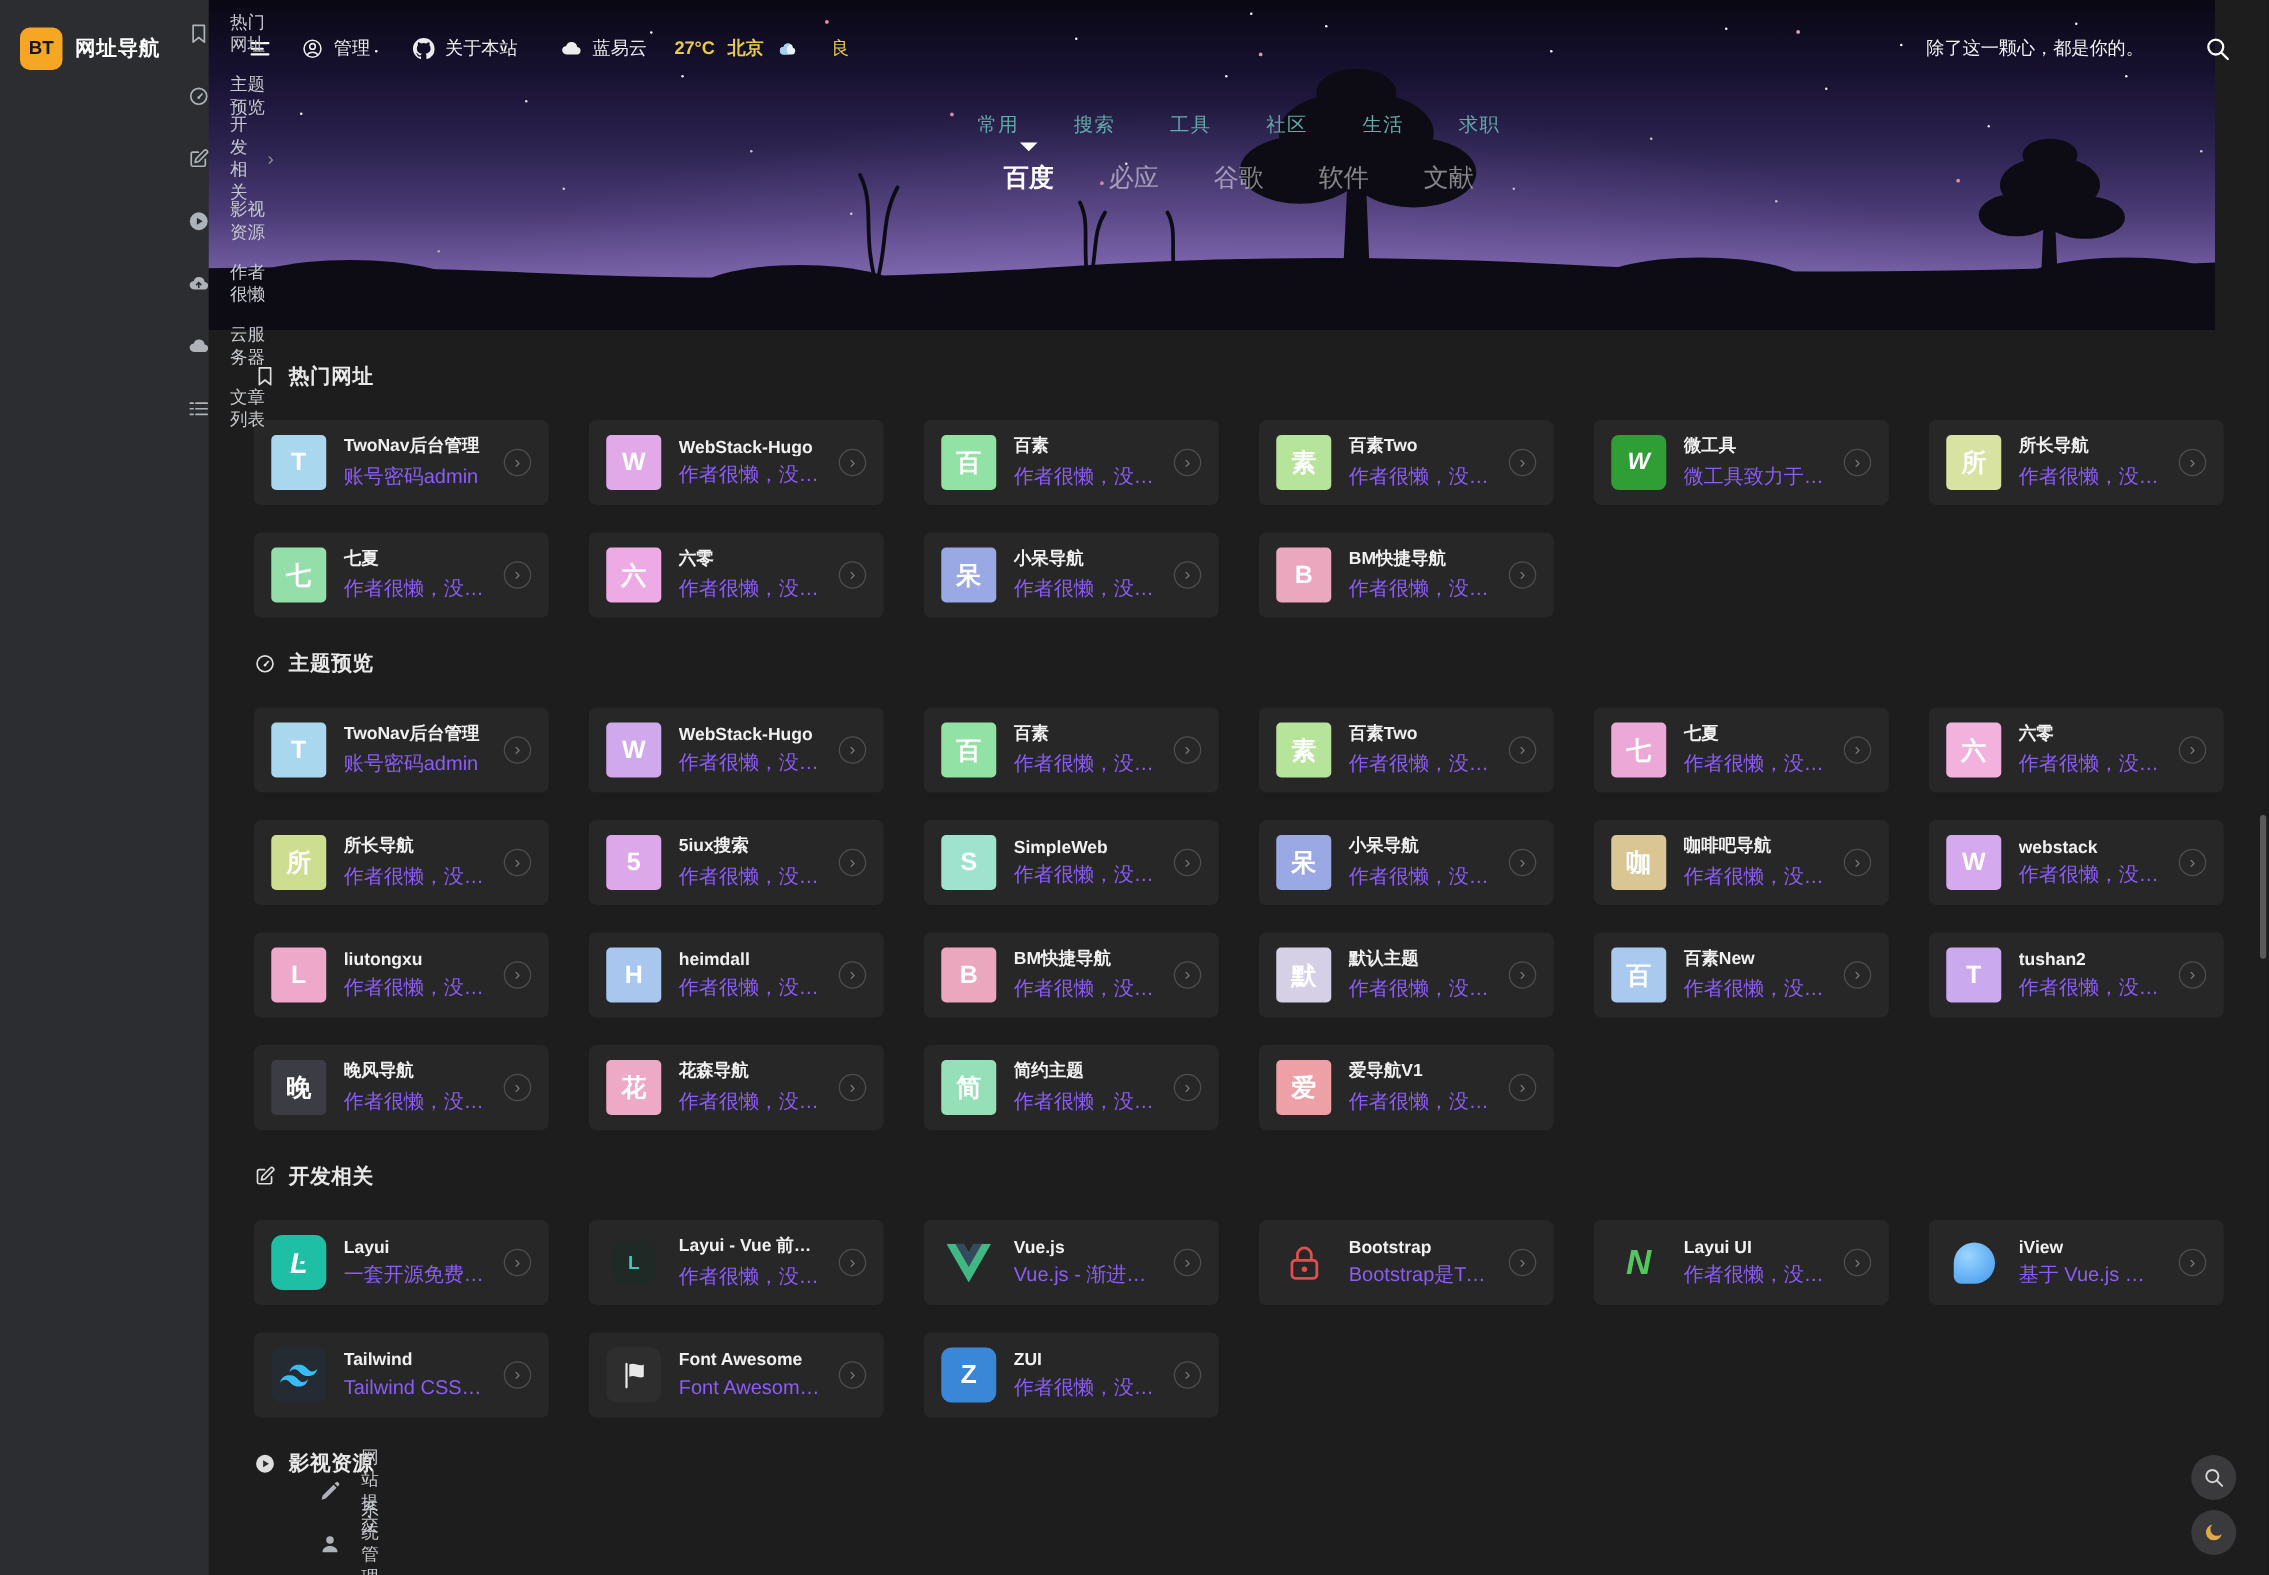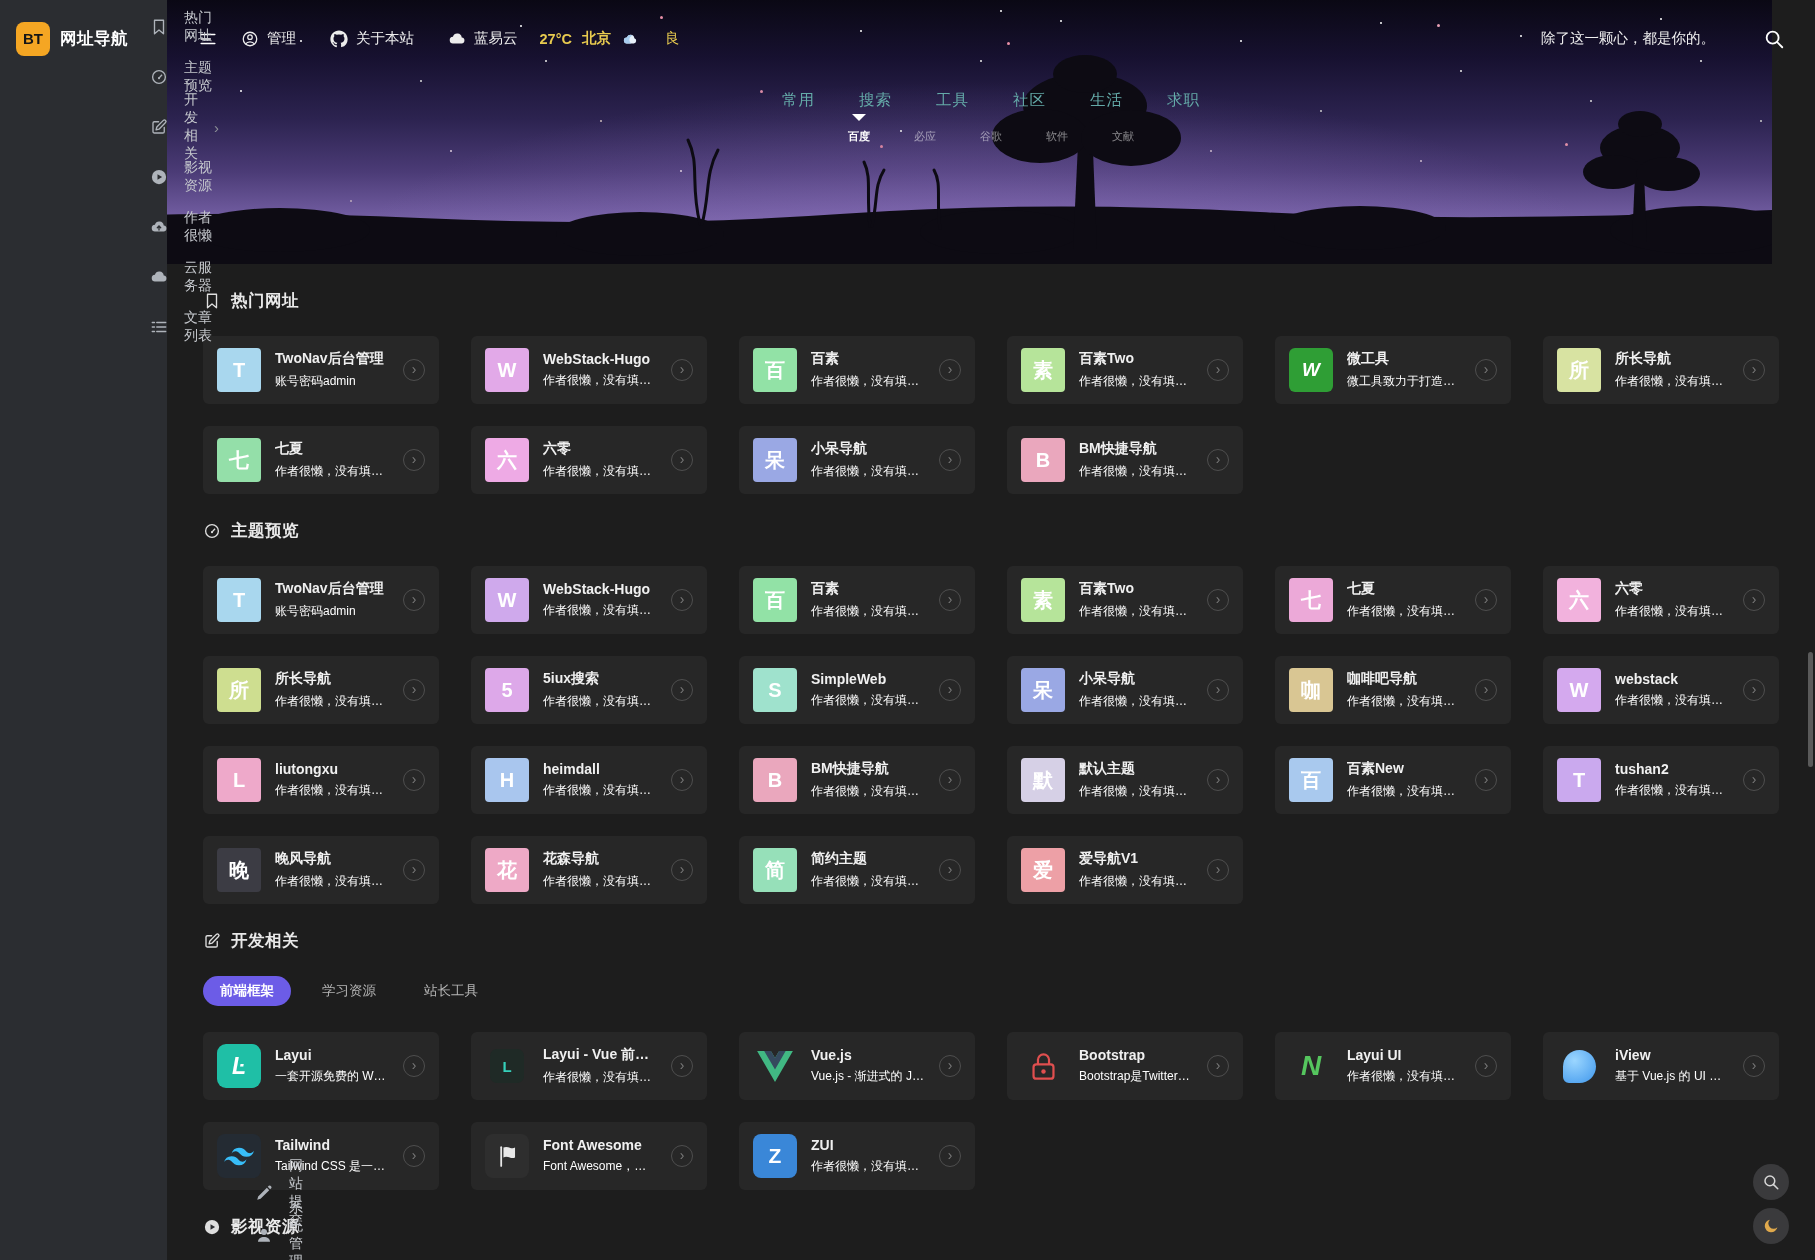--- a/index.html
+++ b/index.html
@@ -30,21 +30,21 @@
     1035px 242px #e790a8,760px 90px #d98aa5,1565px 143px #e08fa8;}
   .silhouette{position:absolute;left:0;bottom:0;width:1815px;height:220px}
   .hero-inner{position:absolute;left:167px;top:0;width:1648px;display:flex;flex-direction:column;align-items:center;padding-top:90px}
   .hero-tabs{display:flex;gap:44px}
   .hero-tab{color:#64aaa8;font-size:15.5px;letter-spacing:1px;cursor:pointer}
   .search-wrap{position:relative;margin-top:16px;width:795px;height:43px;background:rgba(31,31,35,.93);border-radius:7px}
   .search-wrap input{position:absolute;inset:0;background:transparent;border:none;outline:none;color:#ccc;font-size:15px;padding:0 50px 0 20px;font-family:inherit}
   .search-wrap input::placeholder{color:#9b9b9b}
   .search-ic{position:absolute;right:15px;top:11px;width:20px;height:20px;color:#8b8b8b;cursor:pointer}
   .engines{display:flex;gap:44px;margin-top:18px}
-  .engine{position:relative;color:rgba(255,255,255,.5);font-size:11px;cursor:pointer}
+  .engine{position:relative;color:rgba(255,255,255,.5);font-size:20px;cursor:pointer}
   .engine.active{color:#fff;font-weight:700}
   .eng-caret{position:absolute;top:-15px;left:50%;transform:translateX(-50%);width:0;height:0;border:7px solid transparent;border-top-color:#fff}
 
   
   .topbar{position:absolute;left:167px;top:0;right:0;height:77px;display:flex;align-items:center;padding:0 30px;gap:22px;color:#ececec;z-index:15}
   .burger{width:22px;height:18px;color:#fff;cursor:pointer}
   .top-nav{display:flex;gap:34px}
   .top-item{display:inline-flex;align-items:center;gap:8px;font-size:14.5px;cursor:pointer;color:#ececec}
   .top-item .icon{color:#ececec}
   .weather{display:flex;align-items:center;gap:10px;font-size:14.5px}
@@ -68,21 +68,21 @@
   
   .main{position:absolute;top:264px;left:167px;right:0;bottom:0;padding:0 36px;overflow:hidden}
   .sec-head{display:flex;align-items:center;gap:10px;margin:26px 0 24px;color:#e9e9e9}
   .sec-head .icon{color:#dedede}
   .sec-head h2{margin:0;font-size:16.5px;font-weight:700;letter-spacing:.5px}
   .cards{display:grid;grid-template-columns:repeat(6,1fr);gap:22px 32px}
   .card{height:68px;background:#272727;border-radius:6px;display:flex;align-items:center;gap:14px;padding:0 14px;cursor:pointer;min-width:0}
   .card-icon{width:44px;height:44px;border-radius:4px;flex:none;display:flex;align-items:center;justify-content:center;font-size:20px;font-weight:700;color:#fff}
   .card-body{flex:1;min-width:0}
   .card-title{font-size:14px;font-weight:700;color:#f0f0f0;white-space:nowrap;overflow:hidden;text-overflow:ellipsis}
-  .card-desc{font-size:12px;color:#ffffff;margin-top:5px;white-space:nowrap;overflow:hidden;text-overflow:ellipsis}
+  .card-desc{font-size:16px;color:#8b5cf6;margin-top:5px;white-space:nowrap;overflow:hidden;text-overflow:ellipsis}
   .card-arrow{width:20px;height:20px;border:1px solid #4e4e4e;border-radius:50%;color:#7a7a7a;font-size:14px;line-height:18px;text-align:center;flex:none}
   .dev-tabs{display:flex;align-items:center;gap:14px;margin:18px 0 26px}
   .pill{padding:6px 17px;border-radius:16px;font-size:13.5px;color:#b5b5b5;cursor:pointer}
   .pill.active{background:#6c5ce7;color:#fff;font-weight:700}
 
   
   .fab{position:absolute;right:26px;width:36px;height:36px;border-radius:50%;background:#3a3a3c;display:flex;align-items:center;justify-content:center;z-index:30;cursor:pointer}
   .fab .icon{width:18px;height:18px;color:#d6d6d6}
   .fab-search{bottom:60px}
   .fab-moon{bottom:16px}
@@ -576,25 +576,20 @@
   <section>
     <div class="sec-head">
       <span class="icon" id="dev-ic">
           <svg viewBox="0 0 24 24" fill="none" stroke="currentColor" stroke-width="1.8" stroke-linecap="round" stroke-linejoin="round">
             <path d="M11.5 5H5.8A1.8 1.8 0 0 0 4 6.8v11.4A1.8 1.8 0 0 0 5.8 20h11.4a1.8 1.8 0 0 0 1.8-1.8v-5.7"></path>
             <path d="M17.8 3.2a2 2 0 0 1 2.9 2.9L12 14.9l-3.9 1 1-3.9z"></path>
           </svg>
         </span>
       <h2>开发相关</h2>
     </div>
-    <div class="dev-tabs">
-        <span class="pill active">前端框架</span>
-        <span class="pill">学习资源</span>
-        <span class="pill">站长工具</span>
-      </div>
     <div class="cards">
         <div class="card">
           <span class="card-icon" style="background:#1fbfa6;border-radius:9px">
             <b style="font-style:italic;font-size:23px;color:#fff;font-weight:800">Ŀ</b>
           </span>
           <div class="card-body">
             <div class="card-title">Layui</div>
             <div class="card-desc">一套开源免费的 Web UI 组...</div>
           </div>
           <span class="card-arrow">›</span>

